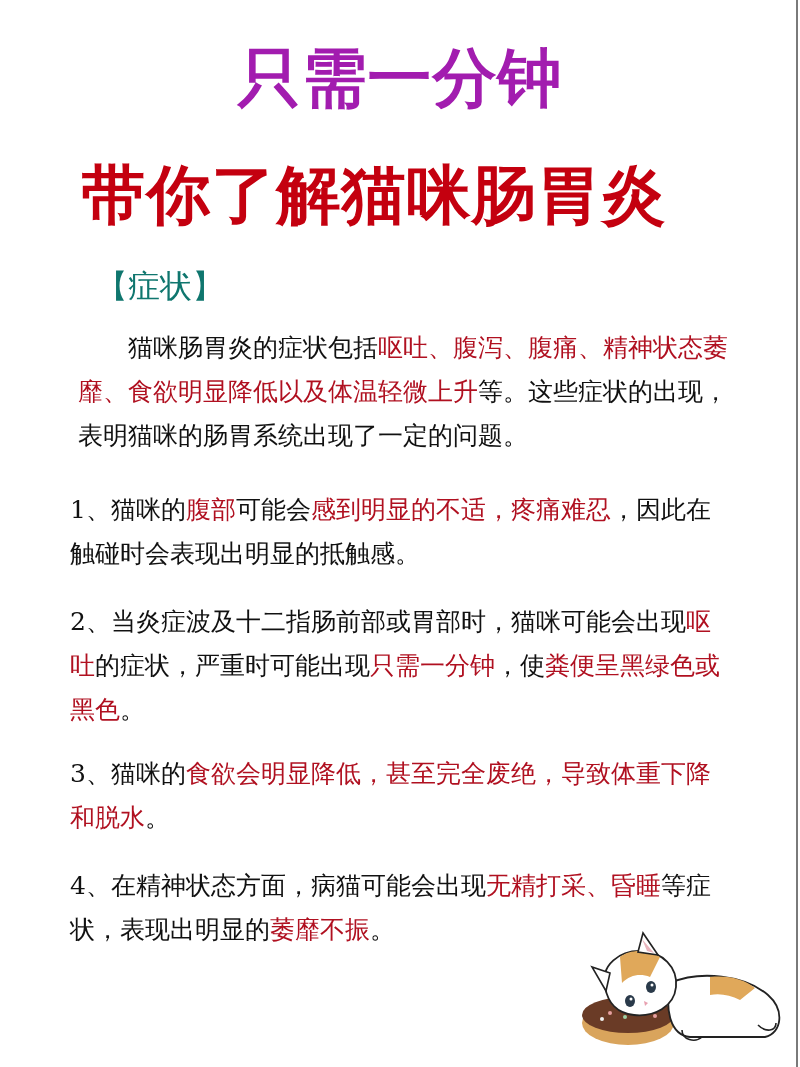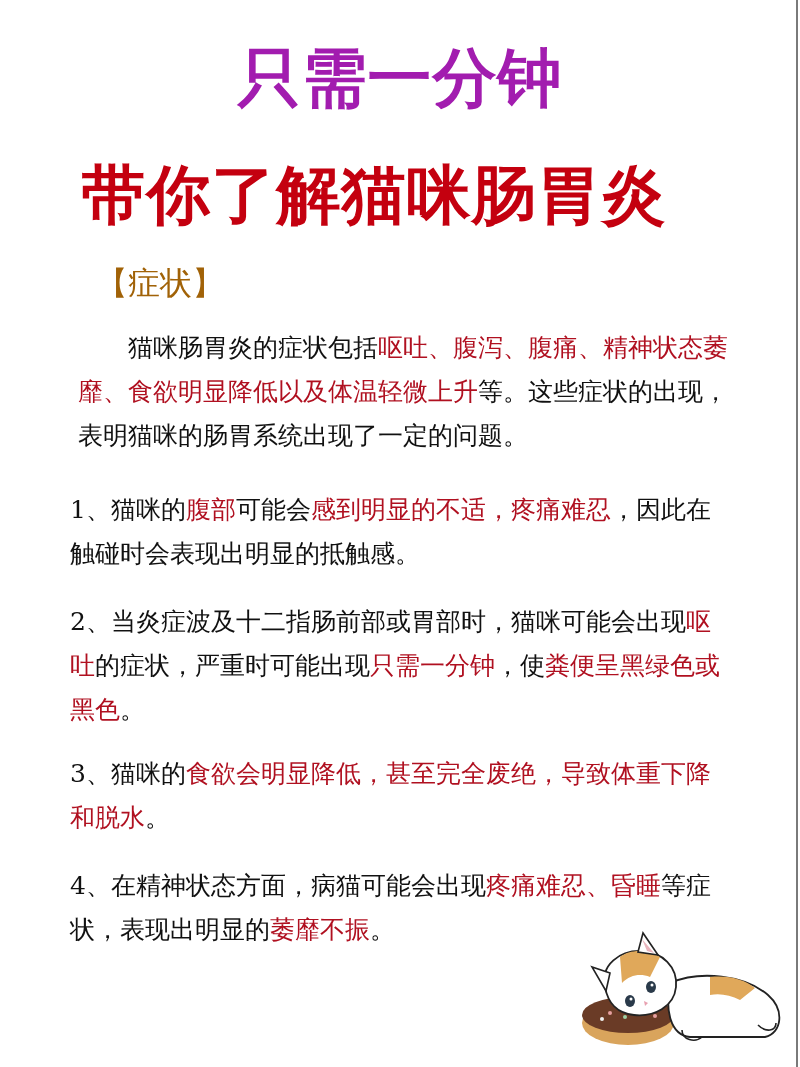--- a/index.html
+++ b/index.html
@@ -13,22 +13,22 @@
     font-family: "DejaVu Sans", "Liberation Sans", sans-serif; font-weight: bold;
     font-size: 64px; color: #a21caf; letter-spacing: 1px; line-height: 80px;
   }
   .title2 {
     position: absolute; left: 0; width: 748px; top: 155px; text-align: center;
     font-family: "DejaVu Sans", "Liberation Sans", sans-serif; font-weight: bold;
     font-size: 64px; color: #c4000f; letter-spacing: 1px; line-height: 80px;
   }
   .section-heading {
     position: absolute; left: 96px; top: 264px;
-    font-family: Liberation Mono, monospace;
-    font-size: 32px; color: #a16207; line-height: 44px;
+    font-family: Liberation Serif, serif;
+    font-size: 32px; color: #0f766e; line-height: 44px;
   }
   .para {
     position: absolute; left: 70px; width: 665px;
     font-size: 25px; line-height: 44px; color: #111111;
   }
   .red { color: #b01020; }
   .indent { text-indent: 50px; }
   .cat {
     position: absolute; left: 570px; top: 925px; width: 225px; height: 135px;
   }
@@ -53,21 +53,21 @@
 
 <p class="para" style="top:600px;margin:0;">
   <span>2、当炎症波及十二指肠前部或胃部时，猫咪可能会出现</span><span class="red">呕吐</span><span>的症状，严重时可能出现</span><span class="red">只需一分钟</span><span>，使</span><span class="red">粪便呈黑绿色或黑色</span><span>。</span>
 </p>
 
 <p class="para" style="top:752px;margin:0;">
   <span>3、猫咪的</span><span class="red">食欲会明显降低，甚至完全废绝，导致体重下降和脱水</span><span>。</span>
 </p>
 
 <p class="para" style="top:864px;margin:0;width:660px;">
-  <span>4、在精神状态方面，病猫可能会出现</span><span class="red">疼痛难忍、昏睡</span><span>等症状，表现出明显的</span><span class="red">萎靡不振</span><span>。</span>
+  <span>4、在精神状态方面，病猫可能会出现</span><span class="red">无精打采、昏睡</span><span>等症状，表现出明显的</span><span class="red">萎靡不振</span><span>。</span>
 </p>
 
 <div class="cat">
   <svg width="225" height="135" viewBox="0 0 225 135">
 
     <ellipse cx="58" cy="98" rx="46" ry="22" fill="#d9a45c"></ellipse>
     <ellipse cx="58" cy="90" rx="46" ry="18" fill="#6a3b26"></ellipse>
     <circle cx="40" cy="88" r="2" fill="#e7a0a0"></circle>
       <circle cx="55" cy="92" r="2" fill="#9fd0a5"></circle>
     <circle cx="70" cy="87" r="2" fill="#f0d0a0"></circle>

